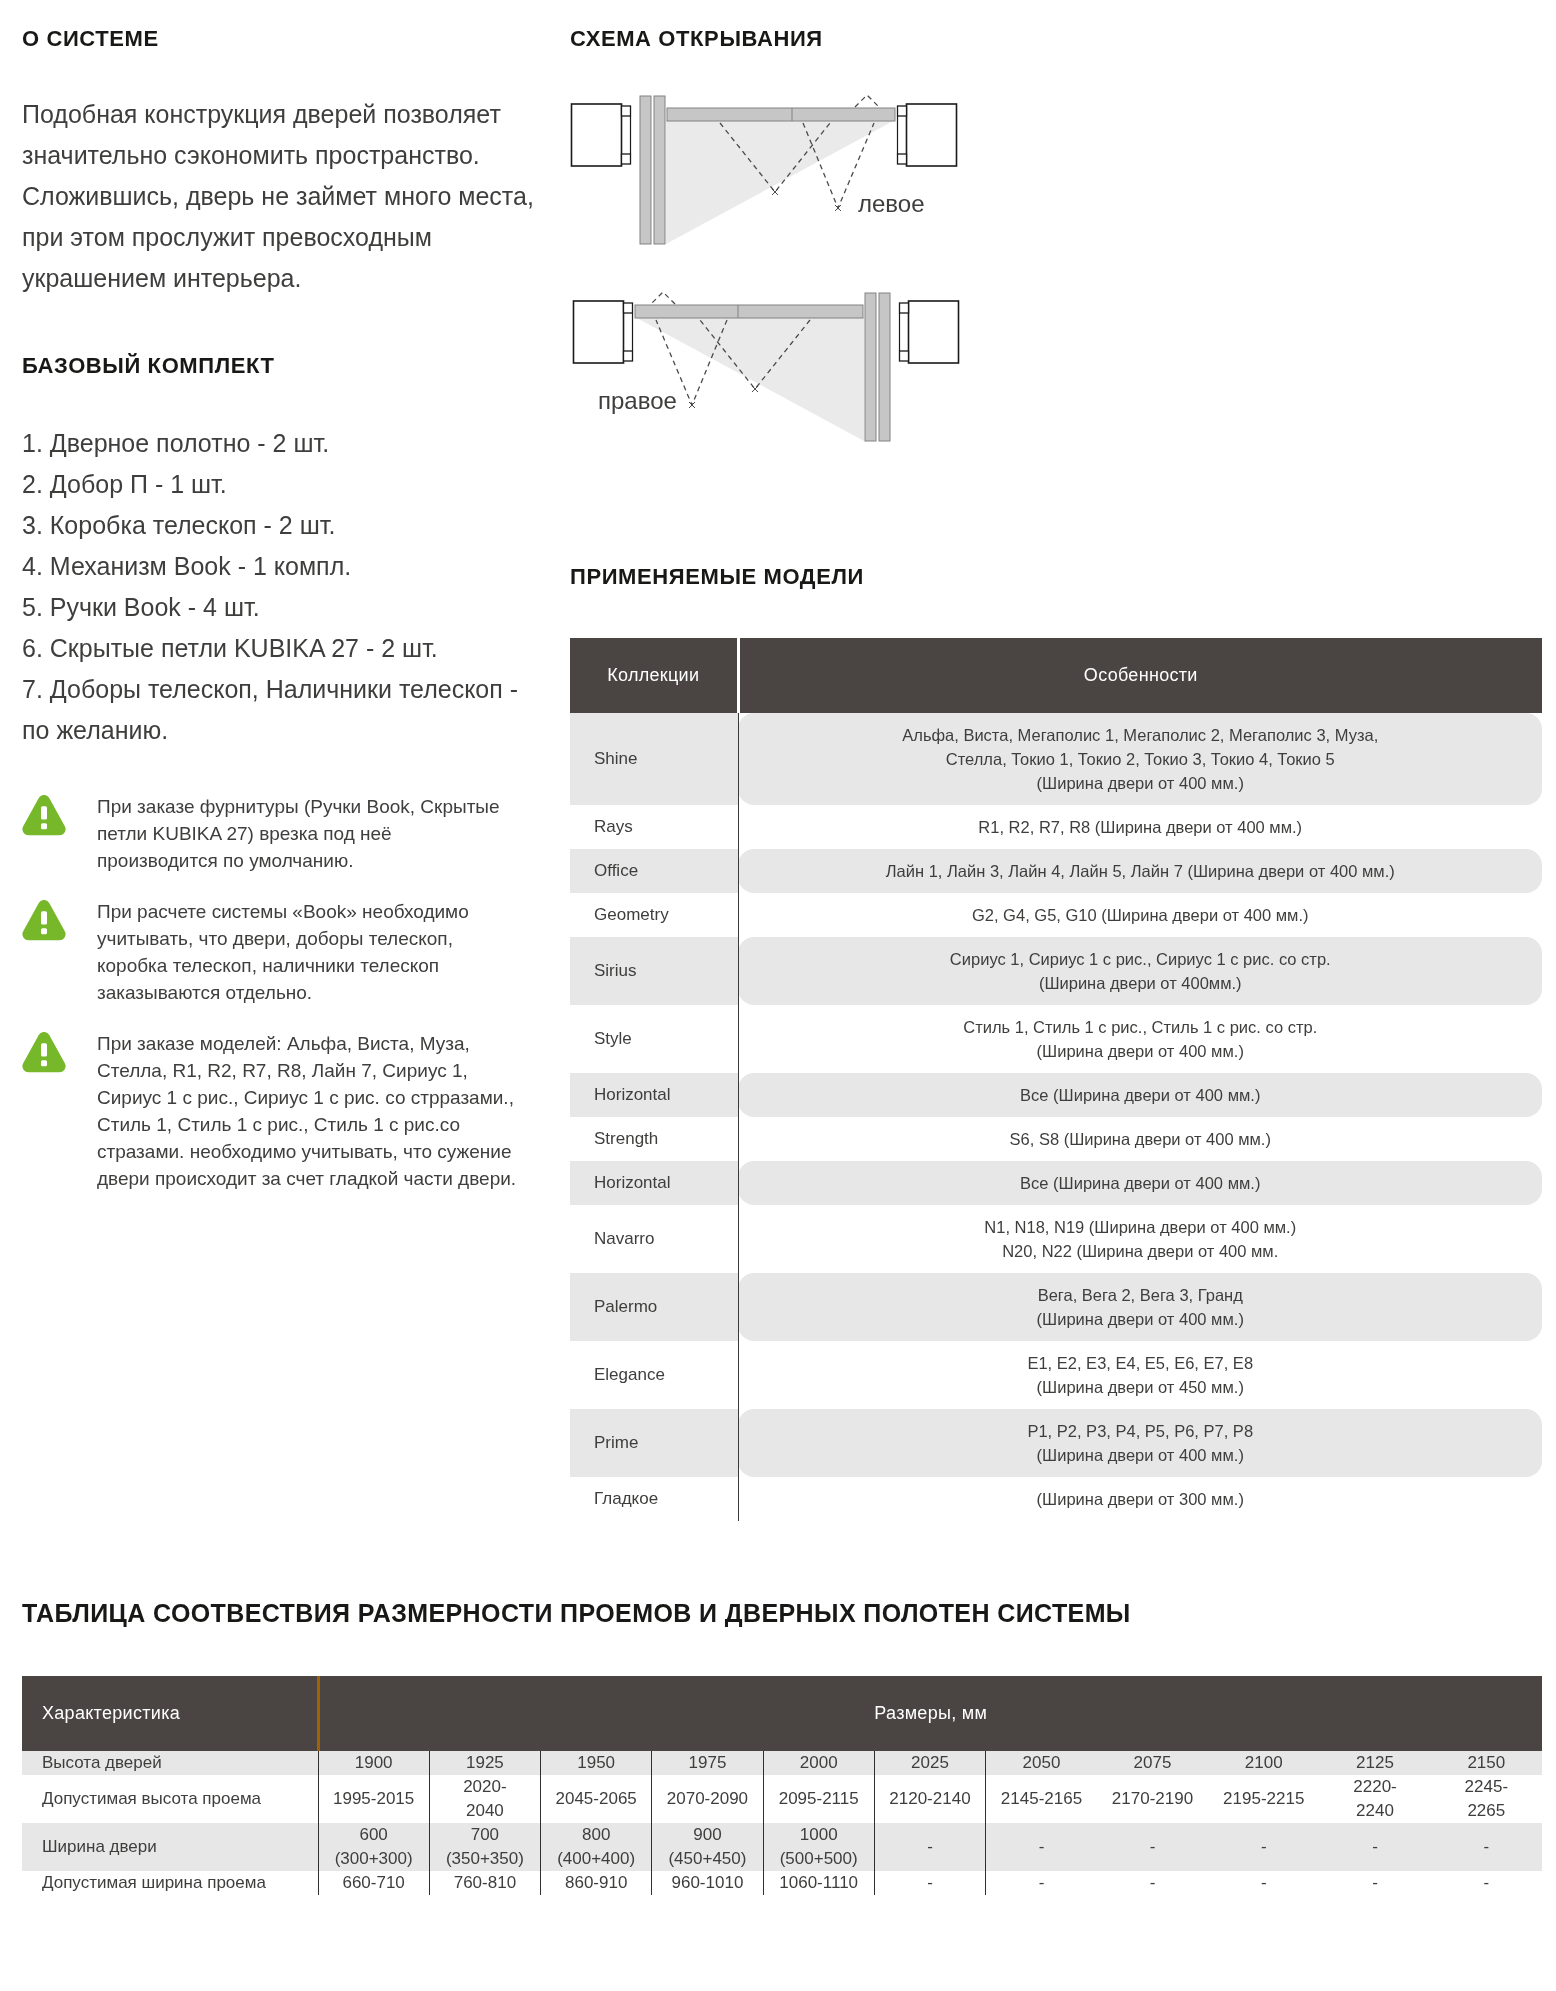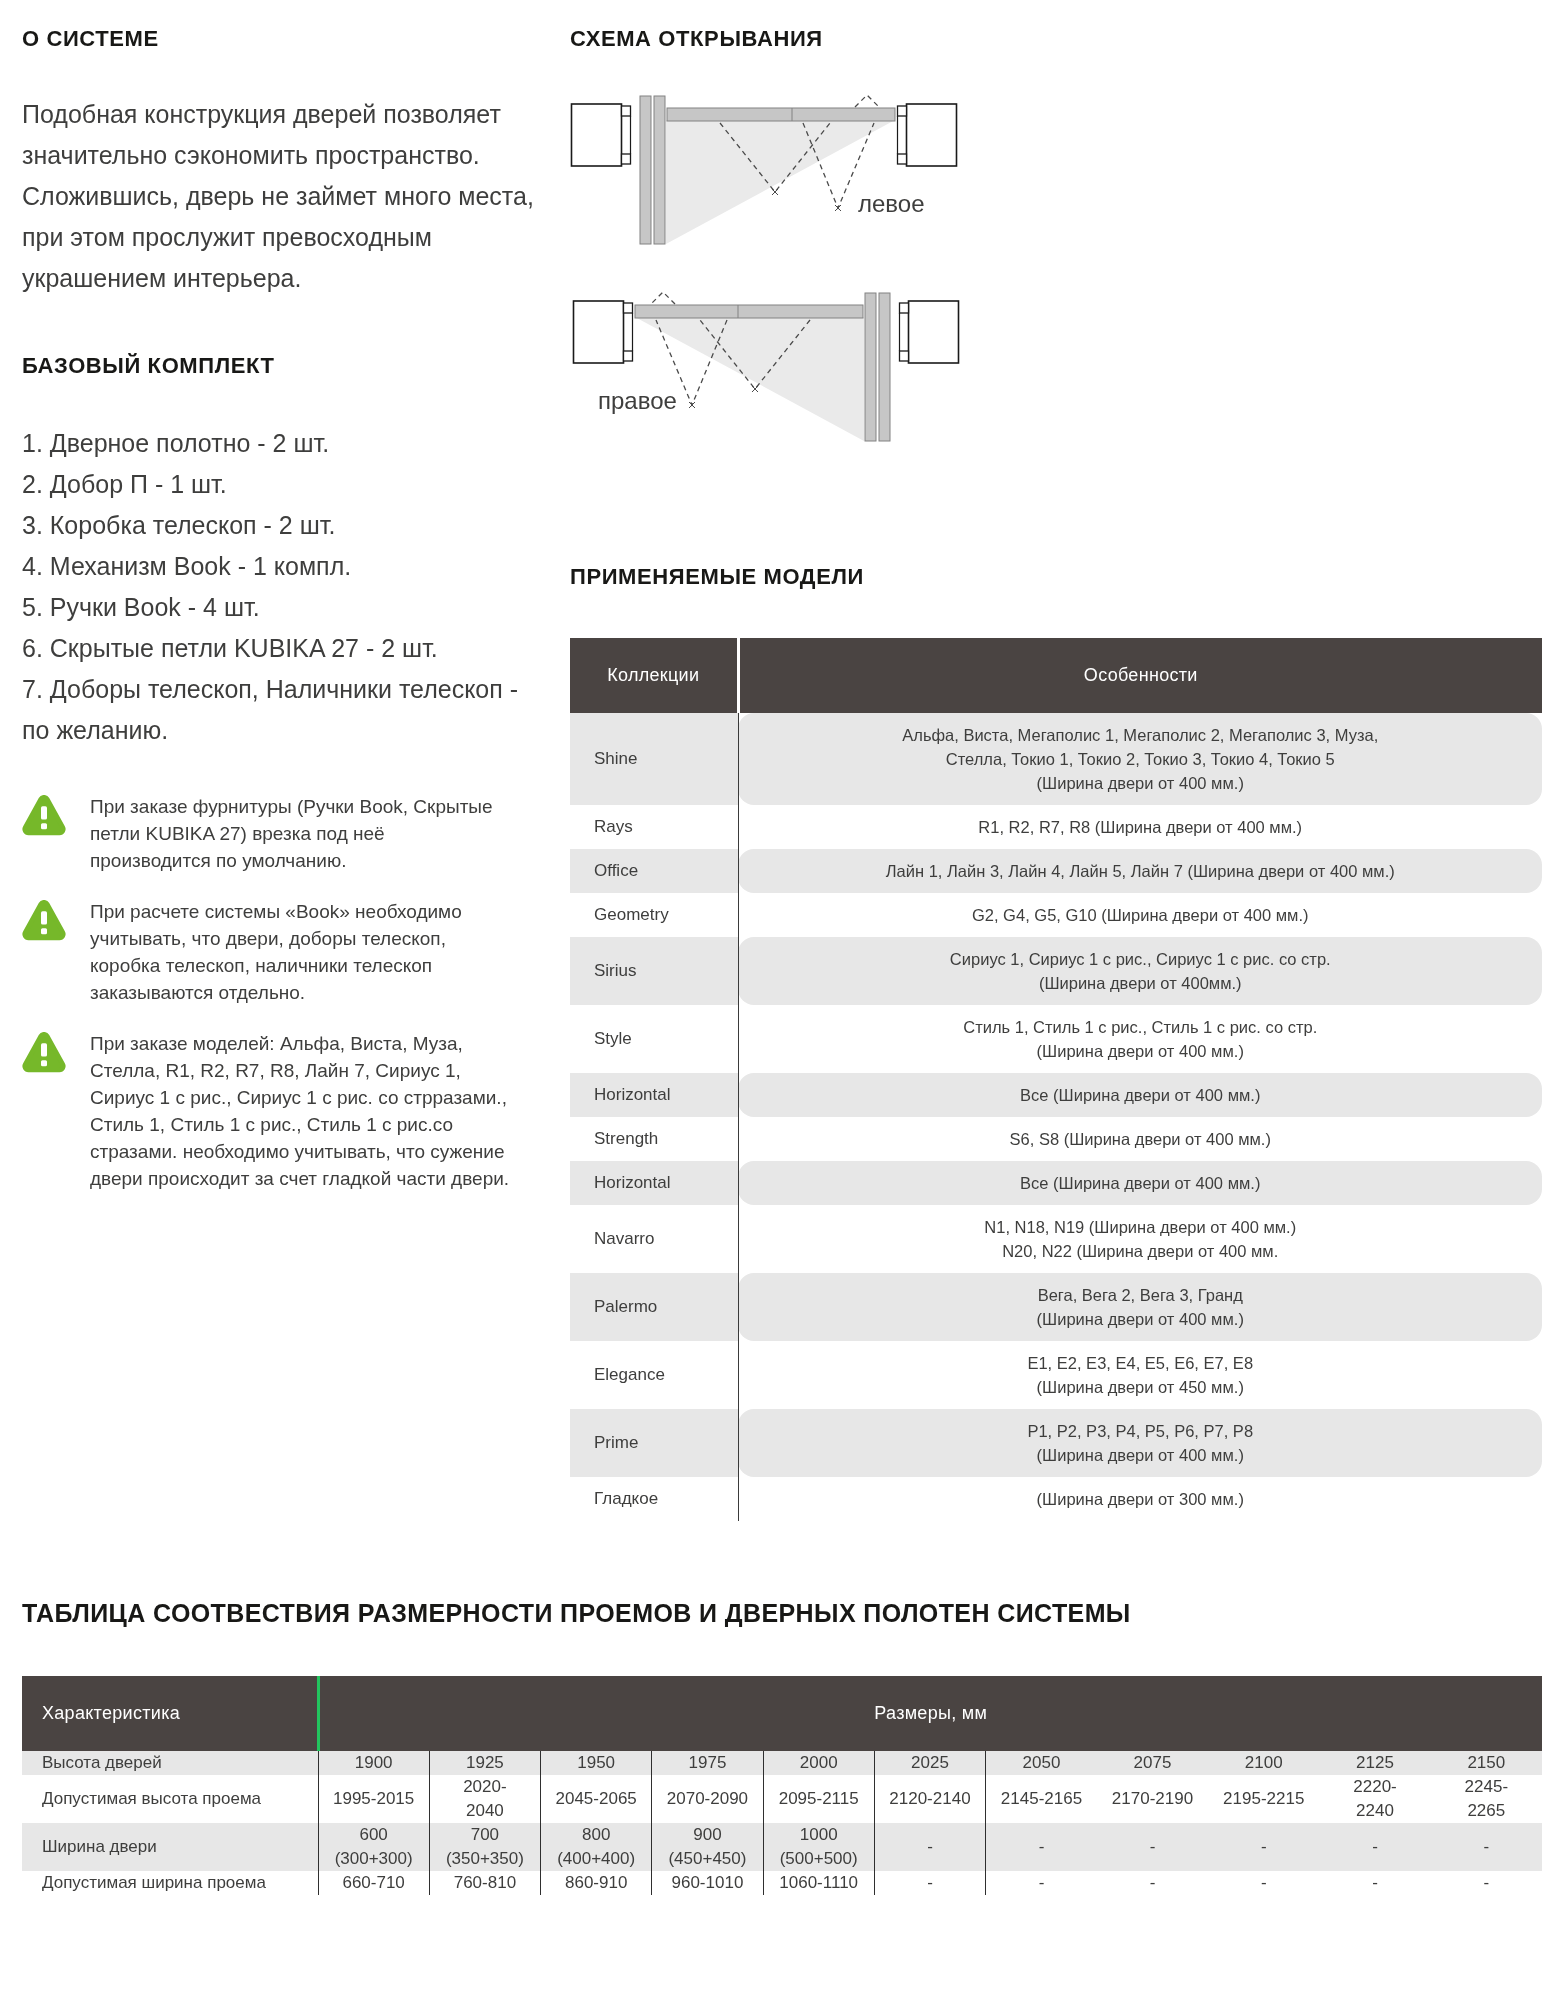--- a/index.html
+++ b/index.html
@@ -21,21 +21,21 @@
   }
   .page{padding:26px 14px 0 22px;}
   h2.sec{font-size:22px;font-weight:bold;color:var(--heading);letter-spacing:.6px;}
   .top{display:grid;grid-template-columns:548px 1fr;}
   
   .about-text{margin-top:42px;font-size:25px;font-weight:300;line-height:41px;width:528px;}
   .kit-title{margin-top:54px;}
   .kit-list{margin-top:44px;font-size:25px;font-weight:300;width:520px;}
   .kit-item{line-height:41px;}
   .warnings{margin-top:42px;}
-  .warning{display:flex;gap:24px;margin-bottom:24px;}
+  .warning{display:flex;gap:31px;margin-bottom:24px;}
   .warning .wicon{flex:0 0 44px;padding-top:2px;}
   .warning .wtext{font-size:19px;font-weight:300;line-height:27px;width:420px;white-space:pre-line;}
   
   .rightcol{padding-top:0;}
   .diagram{position:relative;width:390px;height:165px;margin-top:40px;}
   .diagram.second{margin-top:32px;height:205px;}
   .diag-label{position:absolute;font-size:24px;font-weight:300;color:var(--text);}
   .diag-label.left-lbl{left:288px;top:98px;}
   .diag-label.right-lbl{left:28px;top:98px;}
   .models-title{margin-top:70px;}
@@ -54,21 +54,21 @@
   .models-table td.features{text-align:center;white-space:pre-line;border-radius:16px;}
   .models-table tbody tr:nth-child(odd){background:var(--stripe);}
   
   .bottom{margin-top:78px;}
   h2.big{font-size:25px;font-weight:bold;color:var(--heading);letter-spacing:.4px;}
   .size-table{margin-top:48px;width:100%;table-layout:fixed;}
   .size-table th{
     background:var(--dark);color:#fff;font-weight:400;font-size:18px;
     padding:27px 0;letter-spacing:.3px;
   }
-  .size-table th.col-char{width:296px;text-align:left;padding-left:20px;border-right:3px solid #22c55e;}
+  .size-table th.col-char{width:296px;text-align:left;padding-left:20px;border-right:3px solid #a16207;}
   .size-table th.col-sizes{text-align:center;}
   .size-table td{font-size:17px;font-weight:300;line-height:24px;padding:0 4px;text-align:center;white-space:pre-line;}
   .size-table td.size-label{text-align:left;padding-left:20px;}
   .size-table tbody tr:nth-child(odd){background:var(--stripe);}
   .vline{border-right:1px solid var(--line);}
   svg{display:block;}
 </style>
 </head>
 <body>
 

